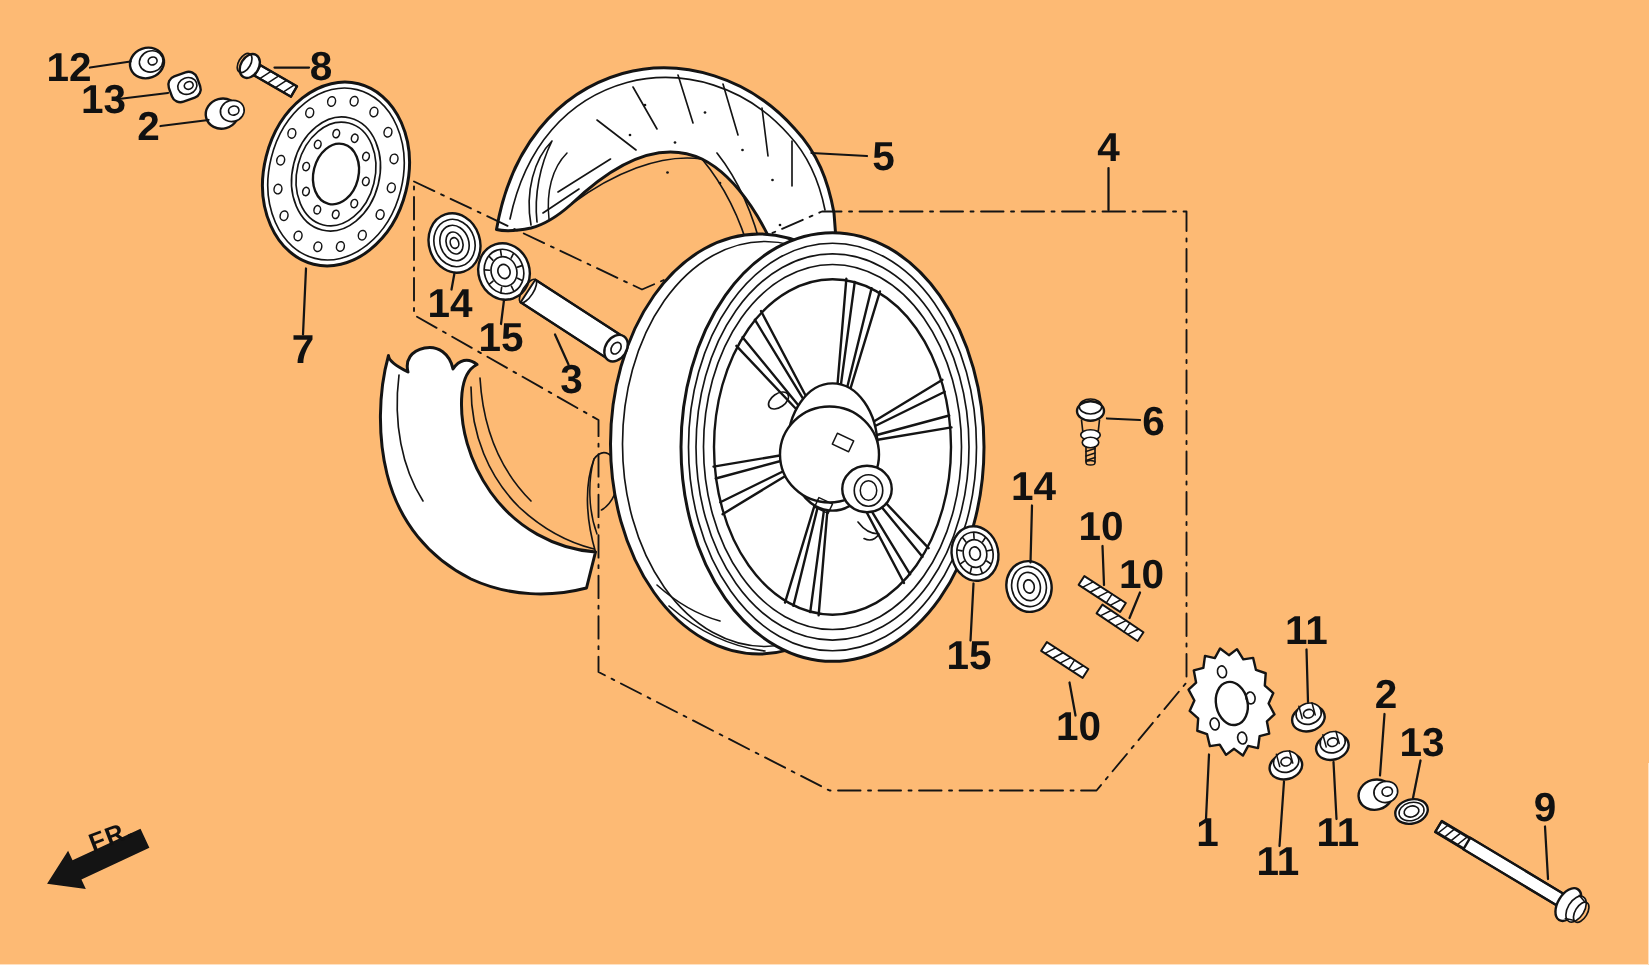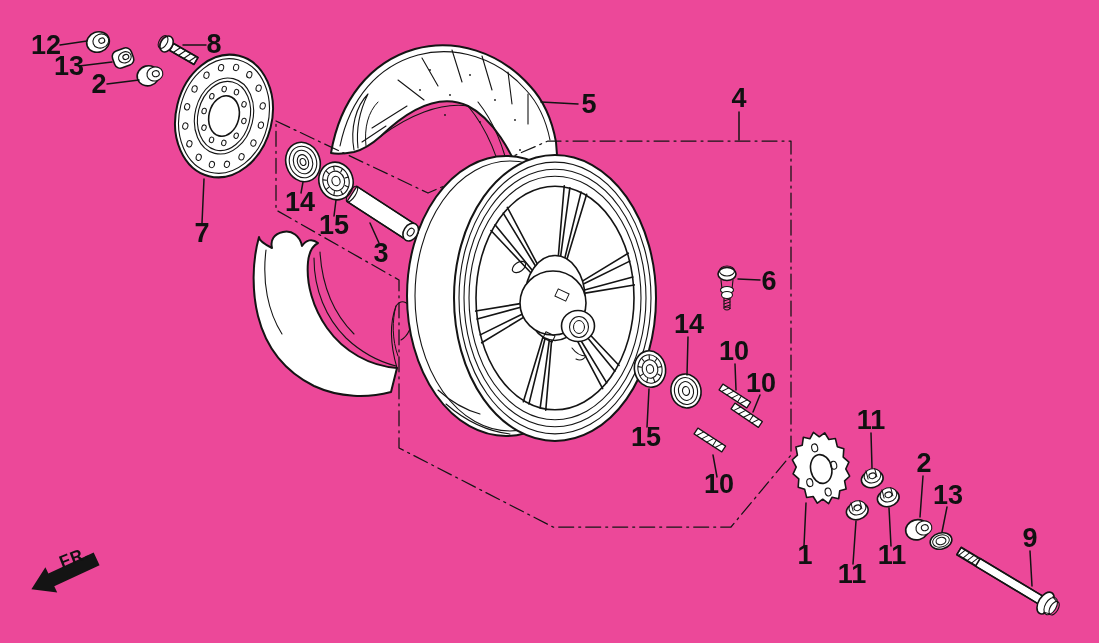--- a/index.html
+++ b/index.html
@@ -1,16 +1,16 @@
 <!DOCTYPE html>
 <html><head>
 <meta charset="utf-8">
 <style>
   html,body{margin:0;padding:0;background:#fff;}
-  .stage{position:relative;width:1099px;height:643px;background:#ec4899;overflow:hidden;
+  .stage{position:relative;width:1099px;height:643px;background:#fdba74;overflow:hidden;
          font-family:"Liberation Sans",sans-serif;}
   svg{display:block}
   svg *{fill:none;stroke:#141414;stroke-width:1.3;stroke-linecap:round;stroke-linejoin:round;}
   svg .f{fill:#ffffff;}
   svg .solid{fill:#141414;stroke:none;}
   svg .w1{stroke-width:1;}
   svg .w11{stroke-width:1.1;}
   svg .w2{stroke-width:2;}
   svg .w16{stroke-width:1.6;}
   svg .dash{stroke-dasharray:15 5 2 5;stroke-width:1.25;}

